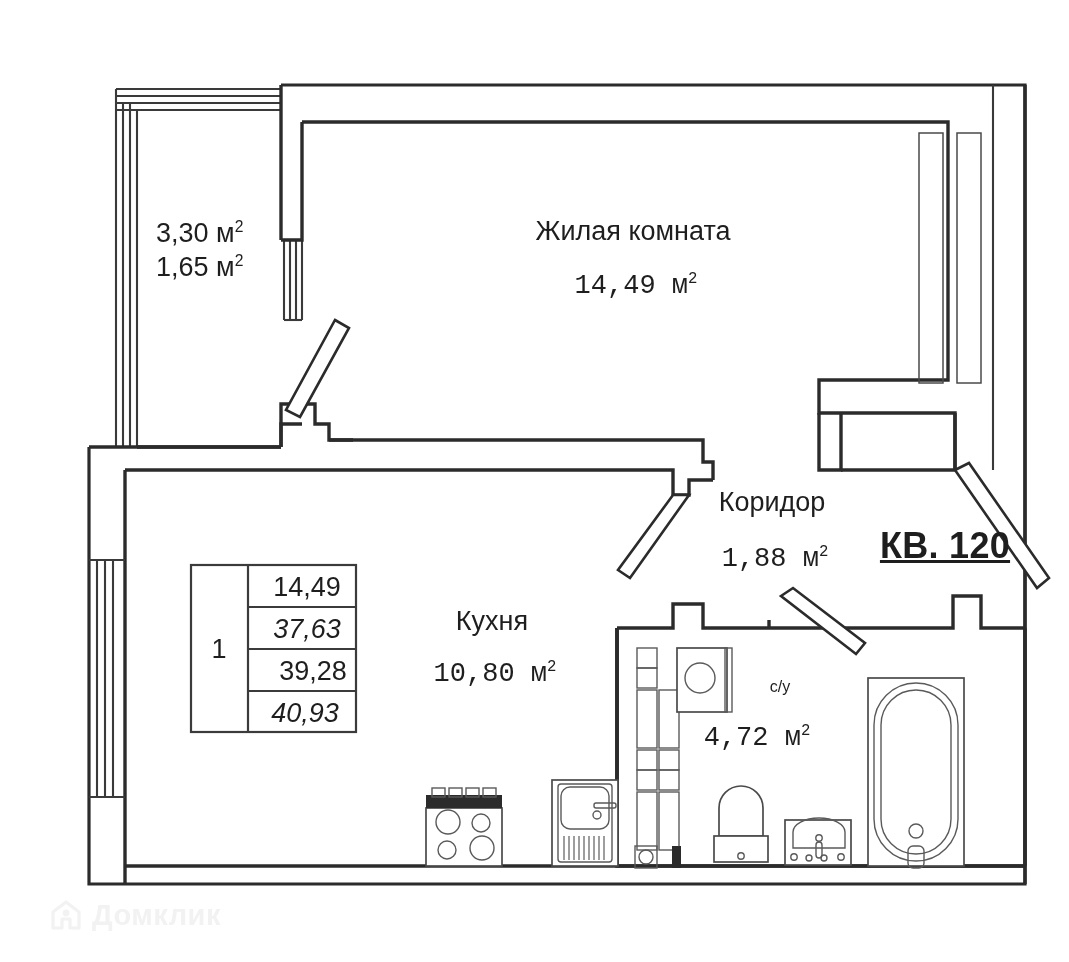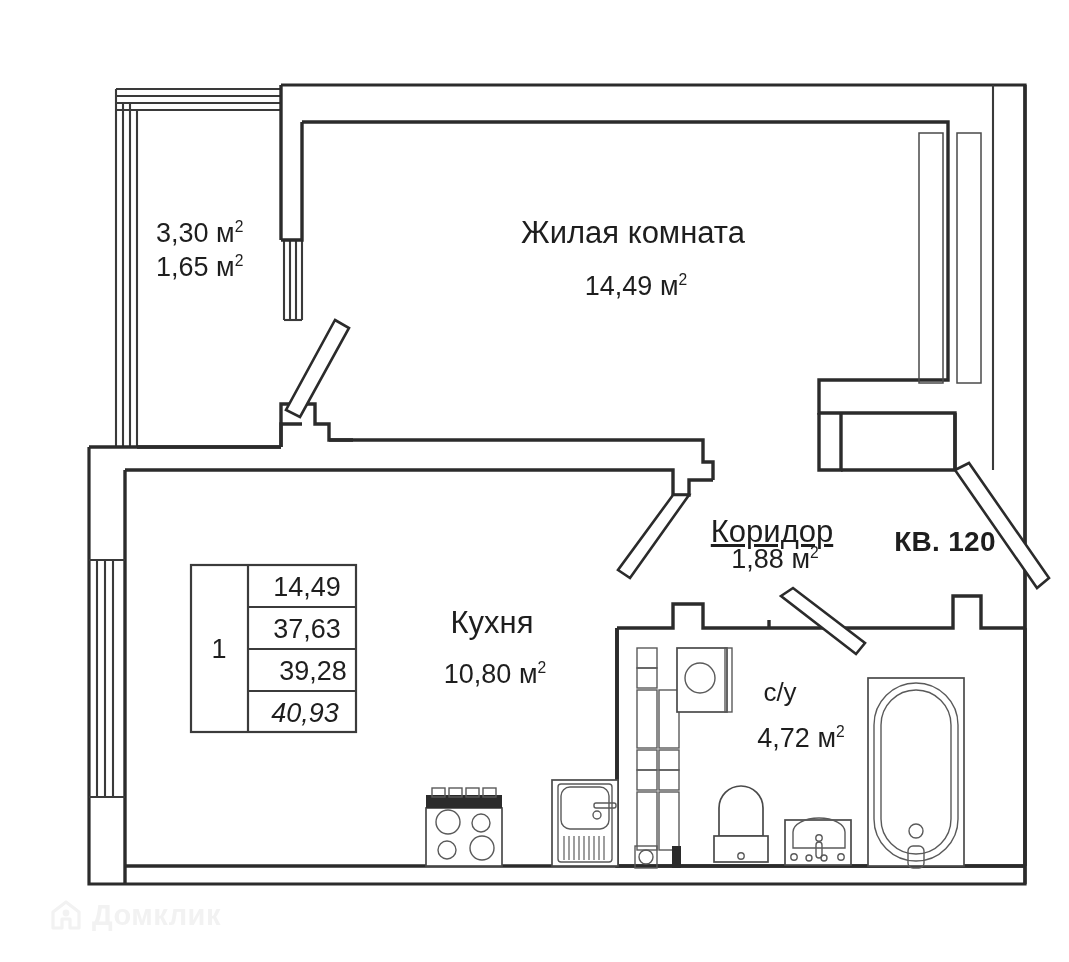--- a/index.html
+++ b/index.html
@@ -43,25 +43,25 @@
     color: #1e1e1e;
     white-space: nowrap;
     line-height: 1.06;
     font-family: "Liberation Sans", sans-serif;
   }
   .lbl .sup {
     font-size: 0.58em;
     vertical-align: super;
     line-height: 0;
   }
-  .room-name { font-size: 31px; }
-  .room-area { font-size: 27px; }
+  .room-name { font-size: 27px; }
+  .room-area { font-size: 27px; font-family: Liberation Mono, monospace; }
   .bal-area  { font-size: 27px; }
-  .small-name{ font-size: 26px; }
-  .kv        { font-size: 28px; font-weight: bold; letter-spacing: 0.3px; }
+  .small-name{ font-size: 16px; }
+  .kv        { font-size: 36px; font-weight: bold; letter-spacing: 0.3px; text-decoration: underline; }
   .center    { transform: translateX(-50%); }
 
   .tbl-num {
     position: absolute;
     font-size: 27px;
     color: #1e1e1e;
     transform: translate(-50%, -50%);
     font-family: "Liberation Sans", sans-serif;
   }
 
@@ -282,45 +282,45 @@
     <span>14,49</span>&nbsp;<span>м</span><span class="sup">2</span>
   </div>
 
   <div class="lbl room-name center" style="left:479px; top:607px;text-align:center;">
     <span>Кухня</span>
   </div>
   <div class="lbl room-area center" style="left:482px; top:660px;">
     <span>10,80</span>&nbsp;<span>м</span><span class="sup">2</span>
   </div>
 
-  <div class="lbl room-name center" style="left:759px; top:516px;text-decoration:underline;">
+  <div class="lbl room-name center" style="left:759px; top:488px;">
     <span>Коридор</span>
   </div>
   <div class="lbl room-area center" style="left:762px; top:545px;">
     <span>1,88</span>&nbsp;<span>м</span><span class="sup">2</span>
   </div>
 
   <div class="lbl small-name center" style="left:767px; top:679px;">
     <span>с/у</span>
   </div>
-  <div class="lbl room-area center" style="left:788px; top:724px;">
+  <div class="lbl room-area center" style="left:744px; top:724px;">
     <span>4,72</span>&nbsp;<span>м</span><span class="sup">2</span>
   </div>
 
   <div class="lbl kv center" style="left:932px; top:527px;">
     <span>КВ. 120</span>
   </div>
 
   <div class="tbl-num" style="left:206px; top:649px;">
     <span>1</span>
   </div>
   <div class="tbl-num" style="left:294px; top:587px;">
     <span>14,49</span>
   </div>
-  <div class="tbl-num" style="left:294px; top:629px;">
+  <div class="tbl-num" style="left:294px; top:629px;font-style:italic;">
     <span>37,63</span>
   </div>
   <div class="tbl-num" style="left:300px; top:671px;">
     <span>39,28</span>
   </div>
   <div class="tbl-num" style="left:292px; top:713px;font-style:italic;">
     <span>40,93</span>
   </div>
 
   <div id="watermark">

